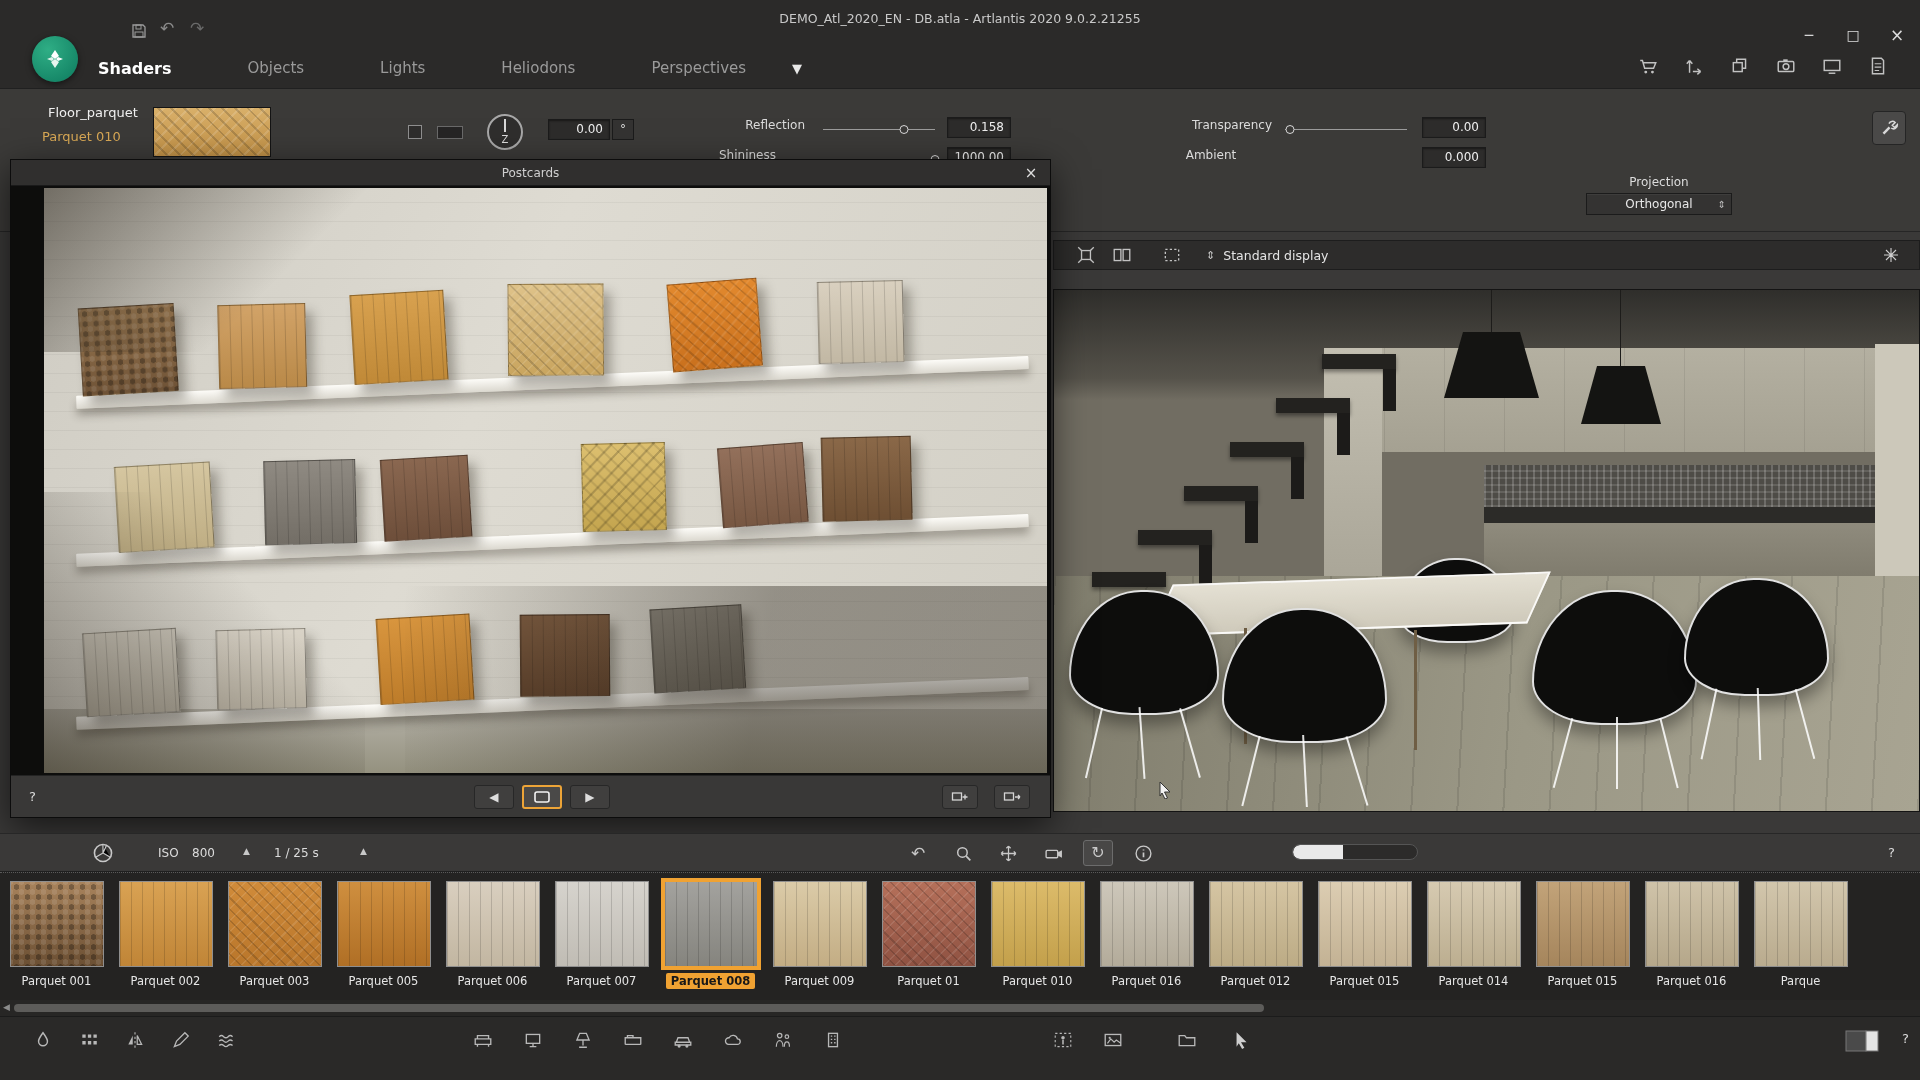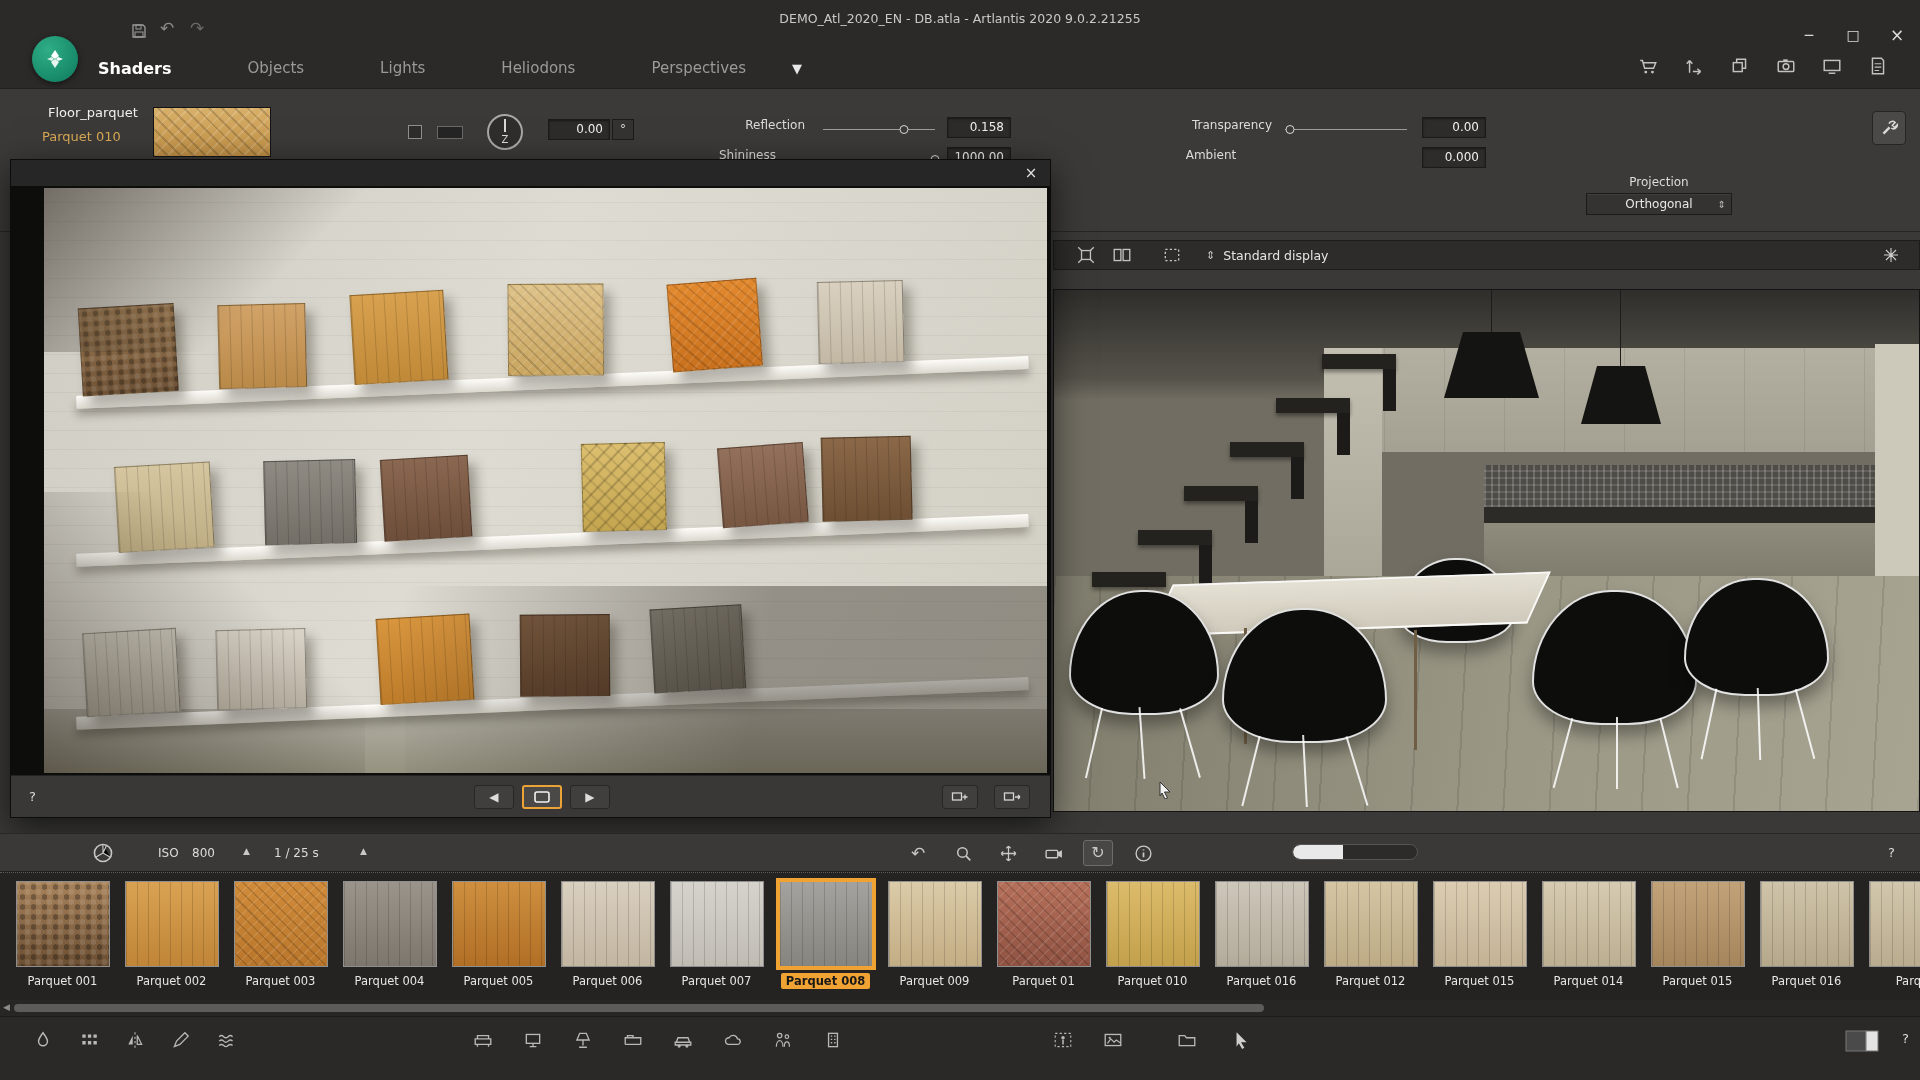--- a/index.html
+++ b/index.html
@@ -63,21 +63,21 @@
 .step{position:absolute;width:74px;height:15px;background:#23221f;box-shadow:0 3px 4px rgba(0,0,0,.4)}
 .riser{position:absolute;width:13px;height:42px;background:#1c1b19}
 .lamp{position:absolute;background:#141412;clip-path:polygon(20% 0,80% 0,100% 100%,0 100%)}
 .cord{position:absolute;top:0;width:1px;background:#1d1c1a}
 
 .ctrlbar{left:0;top:833px;width:1920px;height:39px;background:#3a3938;border-top:1px solid #272727;border-bottom:1px solid #1f1f1f}
 .cbtn{position:absolute;top:6px;width:30px;height:26px;display:flex;align-items:center;justify-content:center;color:#c8c8c8}
 .progress{left:1292px;top:10px;width:126px;height:16px;background:#2c2b2a;border:1px solid #555;border-radius:8px;overflow:hidden}
 .progress .fill{height:100%;width:40%;background:#e9e9e9;border-radius:8px 0 0 8px}
 
-.catalog{left:0;top:872px;width:1920px;height:128px;background:#242322;border-top:1px dotted #5a5a5a;display:flex;overflow:hidden;padding-left:8px}
+.catalog{left:0;top:872px;width:1920px;height:128px;background:#242322;border-top:1px dotted #5a5a5a;display:flex;overflow:hidden;padding-left:2px}
 .cat-cell{width:109px;flex:0 0 109px;display:flex;flex-direction:column;align-items:center;padding-top:8px}
 .cat-thumb{width:94px;height:86px;border:1px solid #8f8f8f}
 .cat-label{margin-top:6px;font-size:11.5px;color:#e6e6e6;white-space:nowrap;padding:1px 5px;border-radius:2px}
 .cat-cell.sel .cat-thumb{outline:3px solid #f0a232;border-color:#f0a232}
 .cat-cell.sel .cat-label{background:#f0a232;color:#181818;font-weight:bold}
 
 .hscroll{left:0;top:1000px;width:1920px;height:16px;background:#272625}
 .hthumb{left:14px;top:4px;width:1250px;height:8px;background:#5d5c5a;border-radius:4px}
 
 .bottombar{left:0;top:1016px;width:1920px;height:64px;background:#2a2928;border-top:1px solid #1b1b1b}
@@ -296,20 +296,21 @@
       <span class="leg" style="left:72px;transform:rotate(-2deg)"></span>
       <span class="leg" style="left:118px;transform:rotate(-15deg)"></span>
   </div>
 
   <svg class="abs" style="left:104px;top:491px" width="16" height="18" viewBox="0 0 16 18">
       <path d="M2 1l10 10H6.5l3 6-2.5 1-3-6L2 15z" fill="#f2f2f2" stroke="#333" stroke-width="1"></path>
     </svg>
 </div>
 
 <div class="abs pcwin">
+  <div class="abs pc-title">Postcards</div>
   <span class="abs pc-close">×</span>
   <div class="abs pc-body">
     <div class="abs pc-scene">
       <div class="abs pc-base"></div>
       <div class="abs pc-floor"></div>
       <div class="abs sh-tl"></div>
       <div class="abs sh-bl"></div>
       <div class="abs sh-br"></div>
     <div class="shelf-row" style="top: 16%;">
           <div class="samples">
@@ -425,24 +426,20 @@
     </div>
     <div class="cat-cell">
       <div class="cat-thumb" style="background: repeating-linear-gradient(90deg, rgba(0, 0, 0, 0.15) 0px, rgba(0, 0, 0, 0.15) 1px, transparent 1px, transparent 11px), linear-gradient(rgb(217, 162, 83), rgb(192, 133, 55));"></div>
       <div class="cat-label">Parquet 002</div>
     </div>
     <div class="cat-cell">
       <div class="cat-thumb" style="background: repeating-linear-gradient(45deg, rgba(0, 0, 0, 0.16) 0px, rgba(0, 0, 0, 0.16) 1.5px, transparent 1.5px, transparent 8px), repeating-linear-gradient(-45deg, rgba(255, 255, 255, 0.1) 0px, rgba(255, 255, 255, 0.1) 1.5px, transparent 1.5px, transparent 8px), linear-gradient(rgb(208, 139, 58), rgb(185, 118, 43));"></div>
       <div class="cat-label">Parquet 003</div>
     </div>
     <div class="cat-cell">
-      <div class="cat-thumb" style="background: repeating-linear-gradient(90deg, rgba(0, 0, 0, 0.15) 0px, rgba(0, 0, 0, 0.15) 1px, transparent 1px, transparent 11px), linear-gradient(rgb(155, 148, 139), rgb(125, 118, 109));"></div>
-      <div class="cat-label">Parquet 004</div>
-    </div>
-    <div class="cat-cell">
       <div class="cat-thumb" style="background: repeating-linear-gradient(90deg, rgba(0, 0, 0, 0.15) 0px, rgba(0, 0, 0, 0.15) 1px, transparent 1px, transparent 11px), linear-gradient(rgb(207, 143, 63), rgb(176, 111, 37));"></div>
       <div class="cat-label">Parquet 005</div>
     </div>
     <div class="cat-cell">
       <div class="cat-thumb" style="background: repeating-linear-gradient(90deg, rgba(0, 0, 0, 0.15) 0px, rgba(0, 0, 0, 0.15) 1px, transparent 1px, transparent 11px), linear-gradient(rgb(217, 207, 191), rgb(194, 182, 161));"></div>
       <div class="cat-label">Parquet 006</div>
     </div>
     <div class="cat-cell">
       <div class="cat-thumb" style="background: repeating-linear-gradient(90deg, rgba(0, 0, 0, 0.15) 0px, rgba(0, 0, 0, 0.15) 1px, transparent 1px, transparent 11px), linear-gradient(rgb(214, 211, 205), rgb(192, 188, 180));"></div>
       <div class="cat-label">Parquet 007</div>

